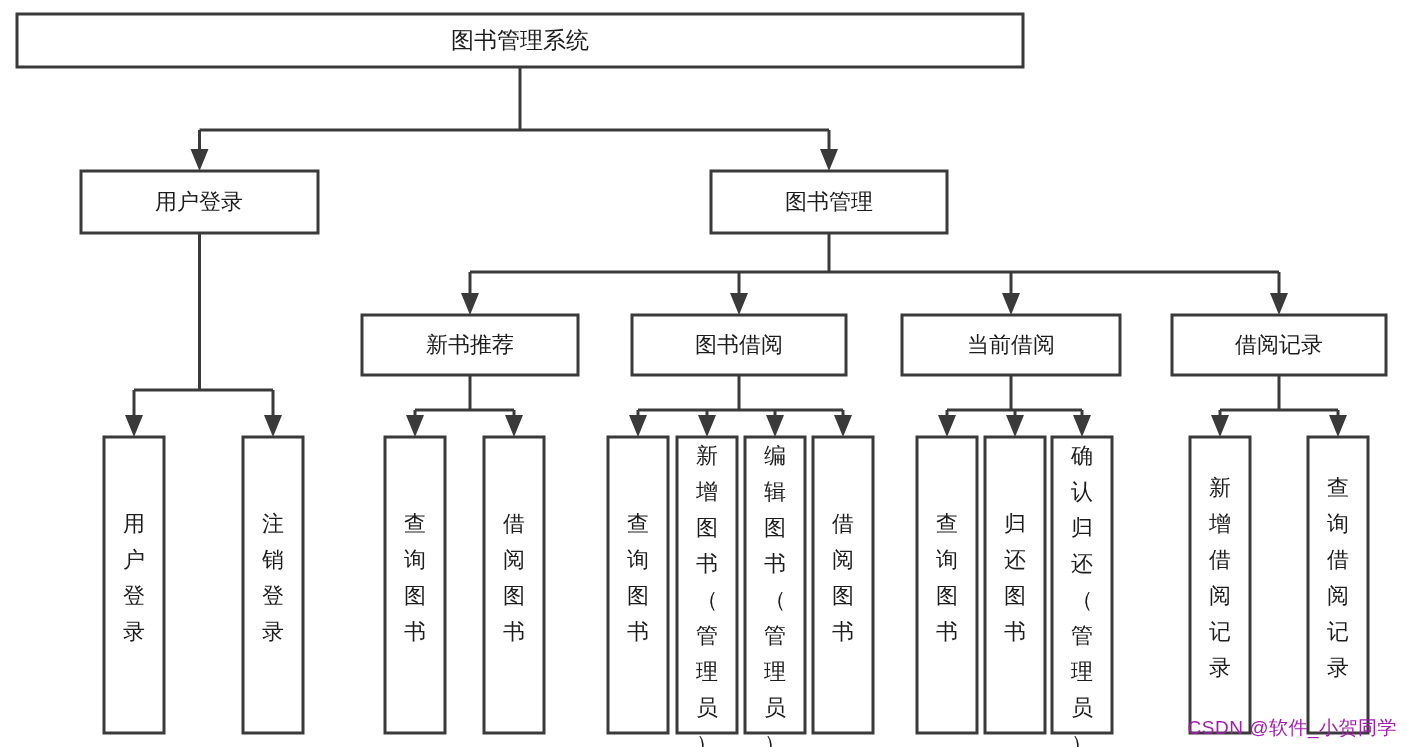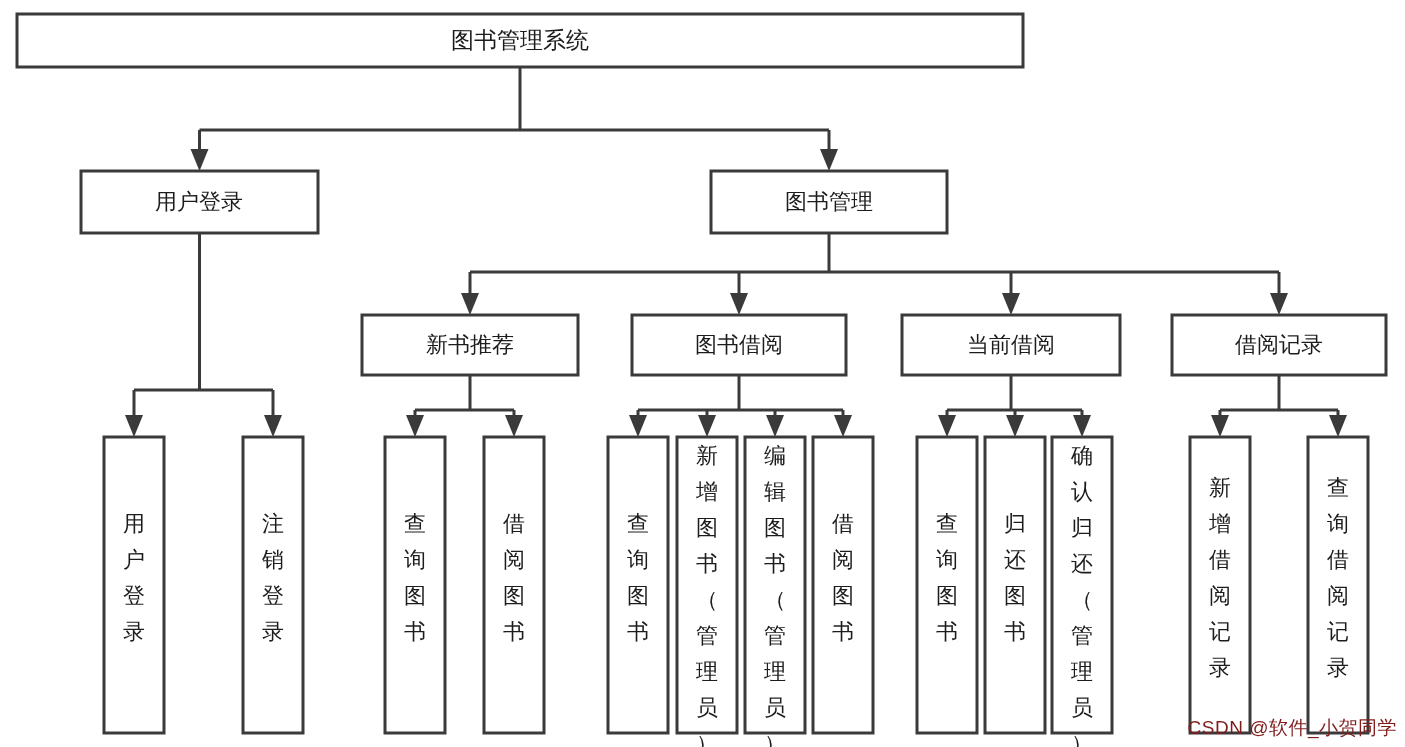--- a/index.html
+++ b/index.html
@@ -57,21 +57,21 @@
   .leaf-label {
     fill: #1c1c1c;
     font-family: "Liberation Sans", "DejaVu Sans", sans-serif;
     font-size: 22px;
     text-anchor: middle;
   }
   .watermark {
     position: absolute;
     right: 8px;
     bottom: 6px;
-    color: #7f1d1d;
+    color: #a21caf;
     font-size: 19px;
     font-family: "Liberation Sans", "DejaVu Sans", sans-serif;
     letter-spacing: 0.5px;
     white-space: nowrap;
     pointer-events: none;
     text-align: right;
   }
 </style>
 </head>
 <body>

